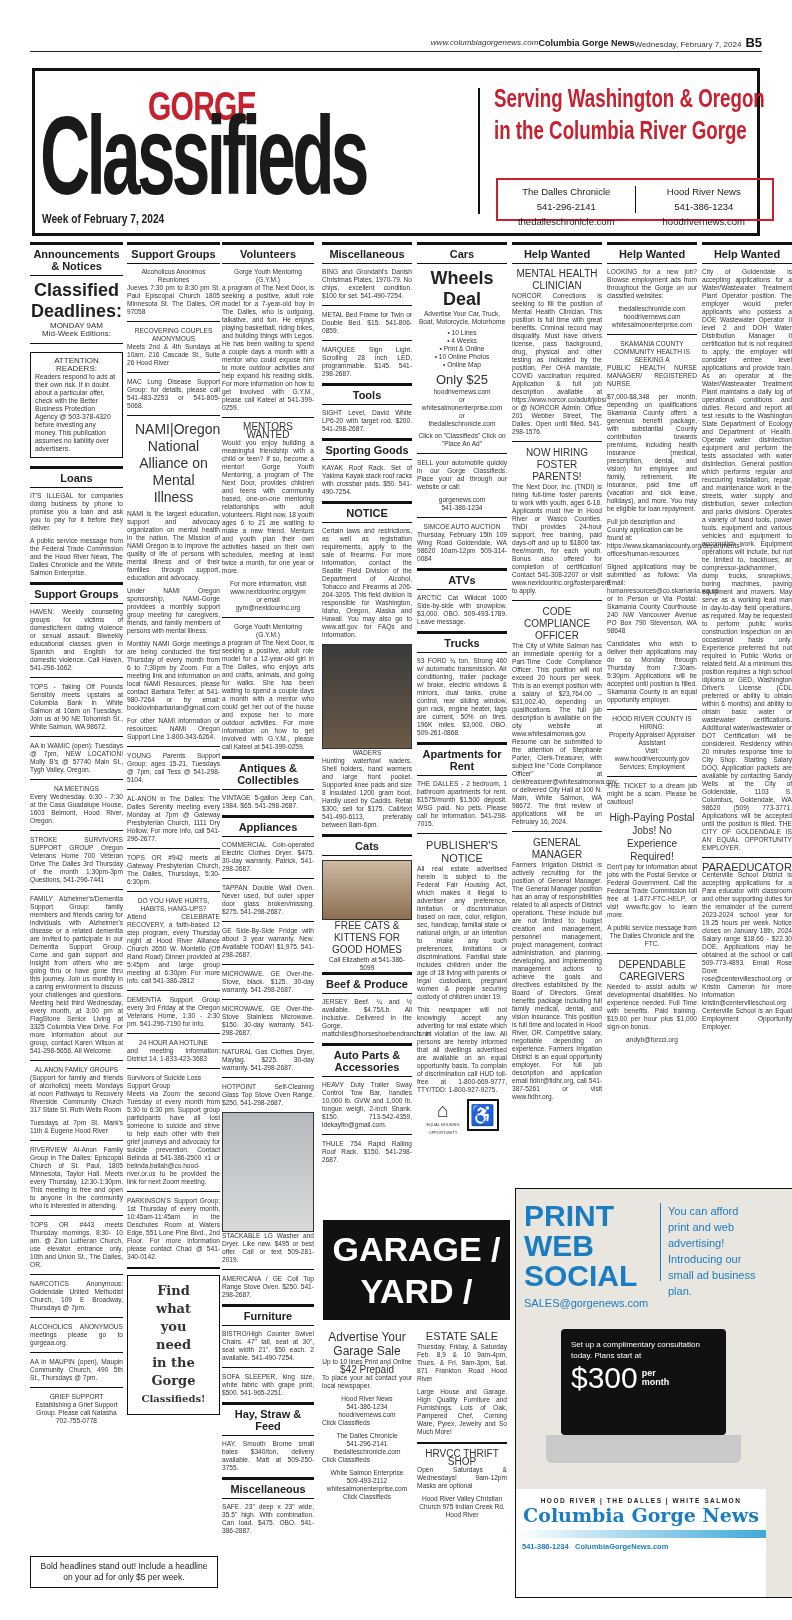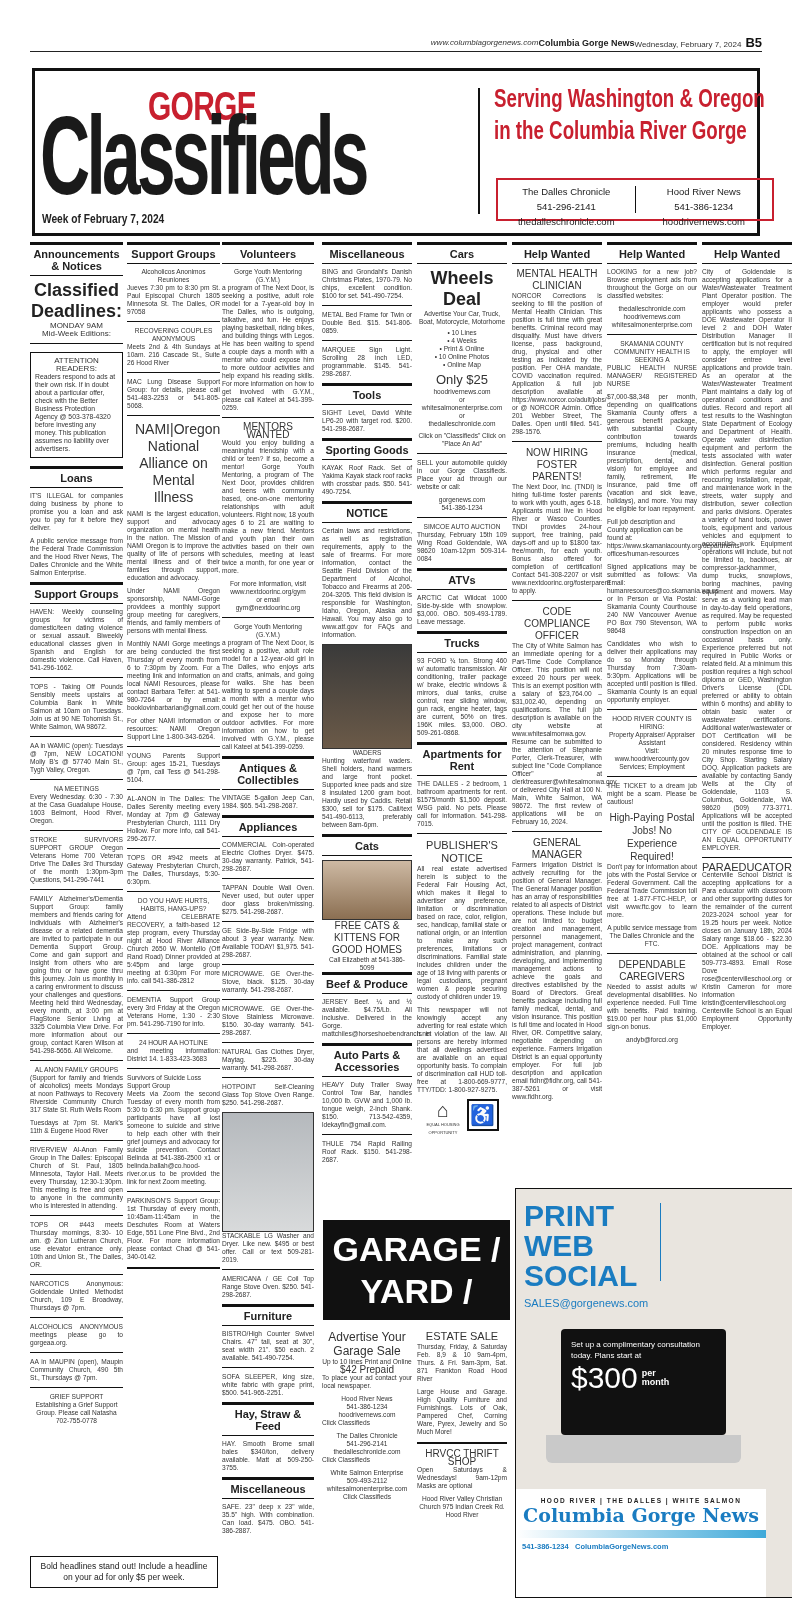--- a/index.html
+++ b/index.html
@@ -133,20 +133,29 @@
  <div class="p">DEMENTIA Support Group every 3rd Friday at the Oregon Veterans Home, 1:30 - 2:30 pm. 541-296-7190 for info.</div>
     <div class="rule"></div>
  <div class="c b">24 HOUR AA HOTLINE</div>
  <div class="c p">and meeting information: District 14. 1-833-423-3683</div>
     <div class="rule"></div>
  <div class="b">Survivors of Suicide Loss Support Group</div>
  <div class="p">Meets via Zoom the second Tuesday of every month from 5:30 to 6:30 pm. Support group participants have all lost someone to suicide and strive to help each other with their grief journeys and advocacy for suicide prevention. Contact Belinda at 541-386-2500 x1 or belinda.ballah@co.hood-river.or.us to be provided the link for next Zoom meeting.</div>
     <div class="rule"></div>
  <div class="p">PARKINSON'S Support Group: 1st Thursday of every month, 10:45am-11:45am in the Deschutes Room at Waters Edge, 551 Lone Pine Blvd., 2nd Floor. For more information please contact Chad @ 541-340-0142.</div>
     <div class="rule2"></div>
+ <div class="box c" style="font-family:'DejaVu Serif',serif;font-weight:bold;font-size:13px;line-height:18px;padding:6px 0">
+  <div>Find</div>
+      <div>what</div>
+      <div>you</div>
+      <div>need</div>
+      <div>in the</div>
+      <div>Gorge</div>
+      <div style="font-size:10px">Classifieds!</div>
+ </div>
 </div>
 
 <div class="box c b" style="position:absolute;left:30px;top:1556px;width:188px;font-size:8.5px;line-height:11px">Bold headlines stand out! Include a headline on your ad for only $5 per week.</div>
 
 <div class="col" style="left:222px;width:92px">
  <div class="hd">Volunteers</div>
  <div class="c b">Gorge Youth Mentoring (G.Y.M.)</div>
  <div class="p">a program of The Next Door, is seeking a positive, adult role model for a 7-year-old boy in The Dalles, who is outgoing, talkative, and fun. He enjoys playing basketball, riding bikes, and building things with Legos. He has been waiting to spend a couple days a month with a mentor who could expose him to more outdoor activities and help expand his reading skills. For more information on how to get involved with G.Y.M., please call Kateel at 541-399-0259.</div>
     <div class="rule"></div>
  <div class="c b" style="font-size:10px">MENTORS WANTED</div>
@@ -344,20 +353,21 @@
  <div class="p">Centerville School District is accepting applications for a Para educator with classroom and other supporting duties for the remainder of the current 2023-2024 school year for 19.25 hours per week. Notice closes on January 18th, 2024 Salary range $18.66 - $22.30 DOE. Applications may be obtained at the school or call 509-773-4893. Email Rose Dove rose@centervilleschool.org or Kristin Cameron for more information kristin@centervilleschool.org Centerville School is an Equal Employment Opportunity Employer.</div>
 </div>
 
 <div class="adbox">
  <div style="position:absolute;left:8px;top:12px;color:#1a7cc1;font-weight:bold;font-size:30px;line-height:30px">
   <div>PRINT</div>
       <div>WEB</div>
       <div>SOCIAL</div>
  </div>
  <div style="position:absolute;left:144px;top:14px;width:1px;height:78px;background:#1a7cc1"></div>
+ <div style="position:absolute;left:152px;top:14px;width:90px;color:#1a7cc1;font-size:11px;line-height:16px">You can afford print and web advertising! Introducing our small ad business plan.</div>
  <div style="position:absolute;left:8px;top:108px;color:#1a7cc1;font-weight:normal;font-size:11px">SALES@gorgenews.com</div>
  <div style="position:absolute;left:45px;top:140px;width:165px;height:106px;background:#111;border-radius:4px;color:#fff;padding:10px">
   <div style="font-size:8px;line-height:11px">Set up a complimentary consultation today. Plans start at</div>
   <div style="display:flex;align-items:center">
         <span style="font-size:30px;font-weight:normal">$300</span>
         <span style="font-size:9px;font-weight:bold;width:30px;margin-left:4px;line-height:9px">per month</span>
       </div>
  </div>
  <div style="position:absolute;left:30px;top:246px;width:195px;height:28px;background:#c9c9c9;border-radius:0 0 6px 6px"></div>
  <div style="position:absolute;left:0;top:300px;width:250px;height:110px;background:#fff">

